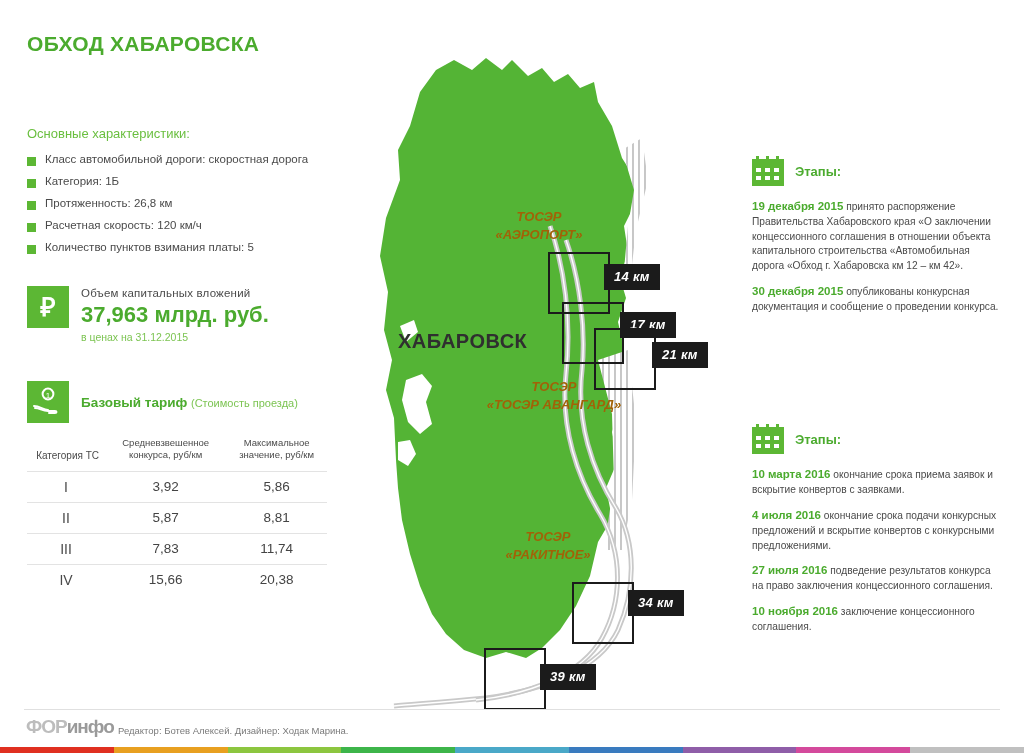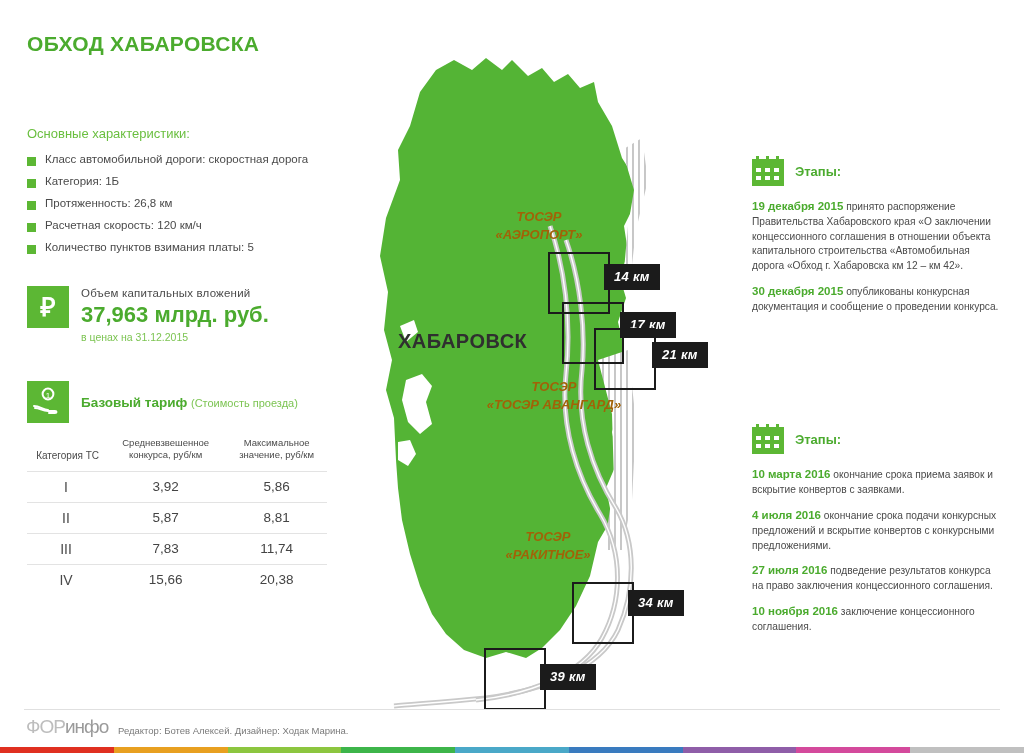--- a/index.html
+++ b/index.html
@@ -53,21 +53,21 @@
     padding: 0 6px 9px 6px; line-height: 1.3;
   }
   table#tariff-table th.c0 { text-align: right; width: 78px; font-size: 10px; }
   table#tariff-table td { font-size: 13.5px; color: #444; padding: 7px 6px; text-align: center; }
   table#tariff-table td.c0 { color: #4a4a4a; font-size: 14px; text-align: center; }
   table#tariff-table tr td { border-top: 1px solid #e3e3e3; }
 
   
   #footer { position: absolute; left: 0; bottom: 0; width: 1024px; height: 44px; }
   #footer-rule { position: absolute; left: 24px; right: 24px; top: 0; height: 1px; background: #e0e0e0; }
-  #logo { position: absolute; left: 26px; top: 7px; font-size: 19px; font-weight: normal; color: #bdbdbd; letter-spacing: -1px; }
+  #logo { position: absolute; left: 26px; top: 7px; font-size: 19px; font-weight: bold; color: #bdbdbd; letter-spacing: -1px; }
   #logo .inf { color: #9a9a9a; }
   #credits { position: absolute; left: 118px; top: 16px; font-size: 9.5px; color: #7a7a7a; }
   #stripes { position: absolute; left: 0; bottom: 0; width: 1024px; height: 6px; display: flex; }
   #stripes span { flex: 1 1 0; }
 
   
   #map { position: absolute; left: 336px; top: 30px; width: 372px; height: 680px; }
   #map svg { display: block; }
 
   .km-label {

